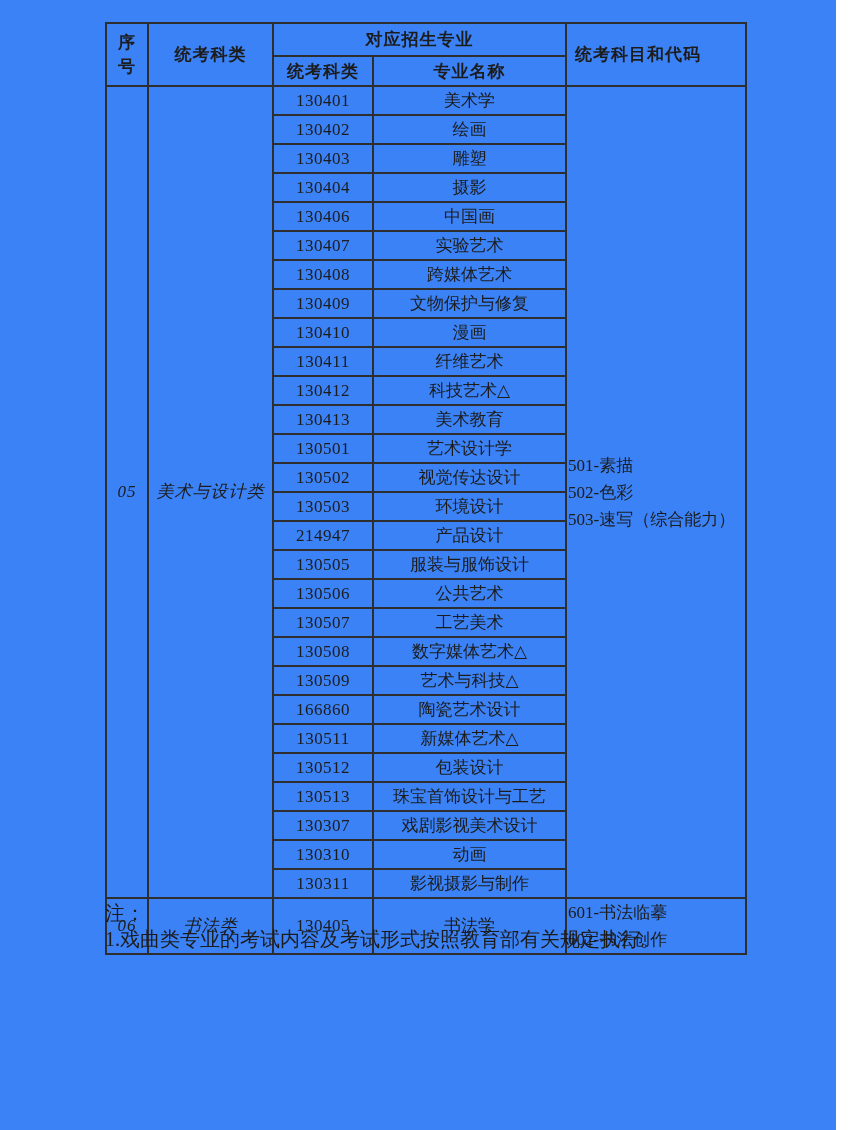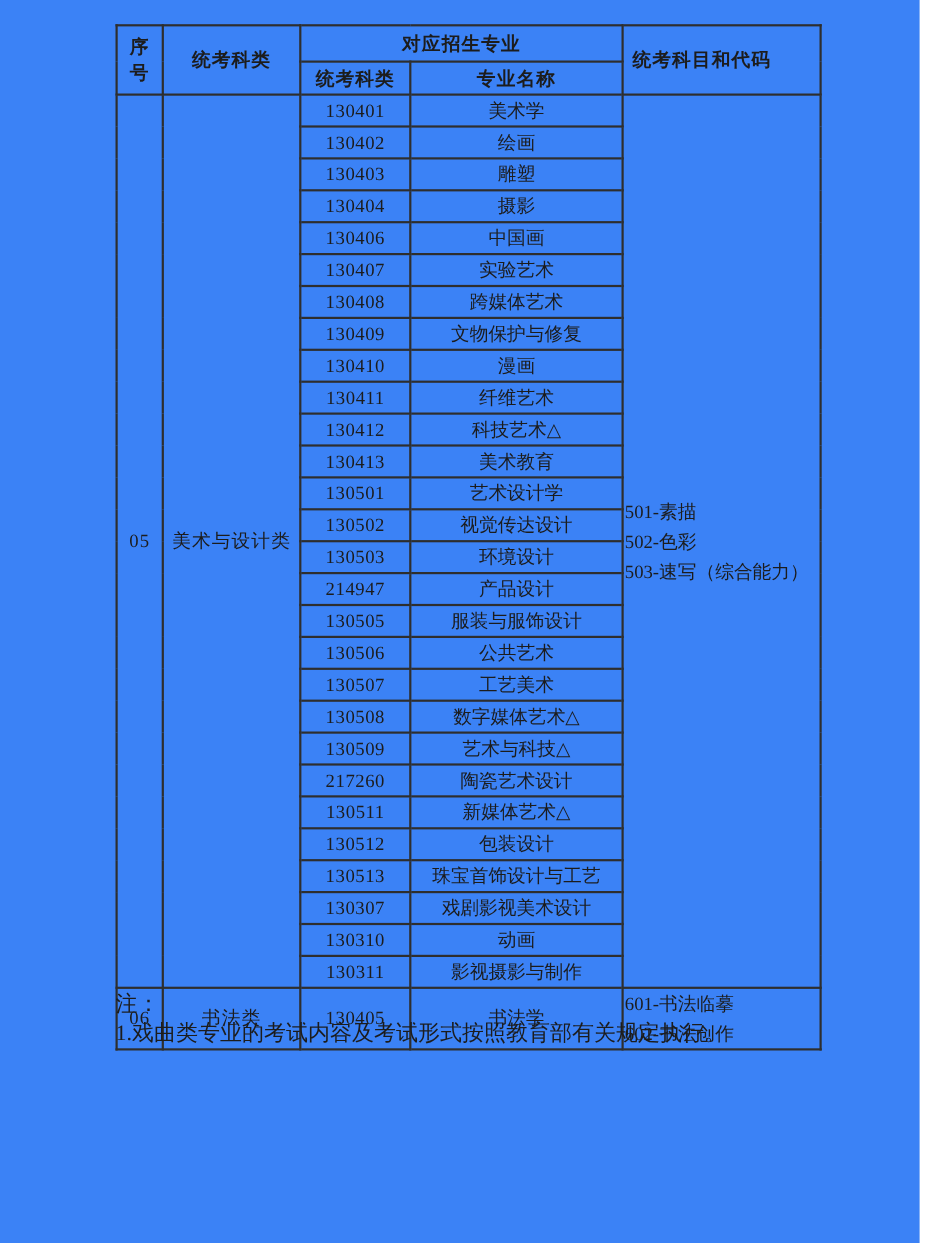--- a/index.html
+++ b/index.html
@@ -71,20 +71,21 @@
     text-align: left;
     padding-left: 1px;
   }
   table.majors tbody td.subjects .subj-line {
     line-height: 27px;
     white-space: nowrap;
   }
   table.majors tbody td.serial,
   table.majors tbody td.category {
     letter-spacing: 1px;
+    font-style: italic;
   }
 
   
   .notes {
     position: absolute;
     left: 105px;
     top: 900px;
     width: 662px;
     font-size: 20px;
     line-height: 26px;
@@ -209,21 +210,21 @@
         </tr>
         <tr>
           <td class="code">130508</td>
           <td class="name">数字媒体艺术△</td>
         </tr>
         <tr>
           <td class="code">130509</td>
           <td class="name">艺术与科技△</td>
         </tr>
         <tr>
-          <td class="code">217260</td>
+          <td class="code">166860</td>
           <td class="name">陶瓷艺术设计</td>
         </tr>
         <tr>
           <td class="code">130511</td>
           <td class="name">新媒体艺术△</td>
         </tr>
         <tr>
           <td class="code">130512</td>
           <td class="name">包装设计</td>
         </tr>

